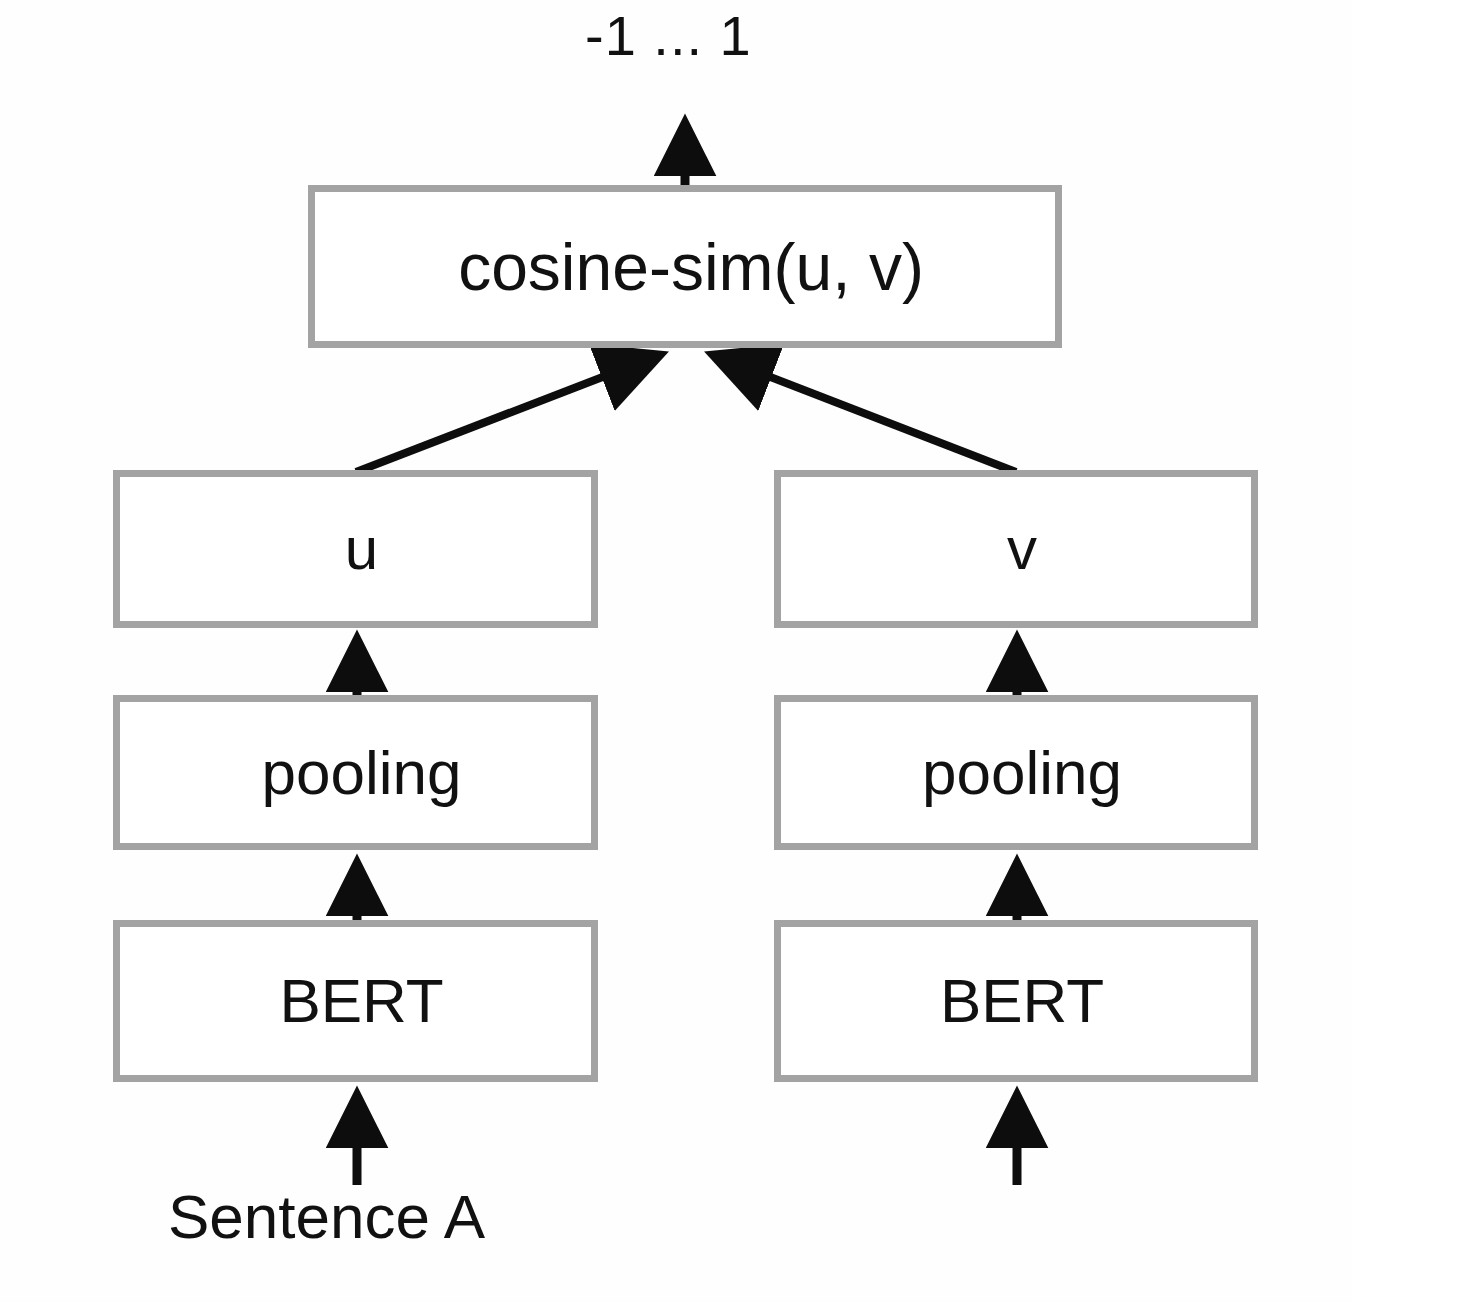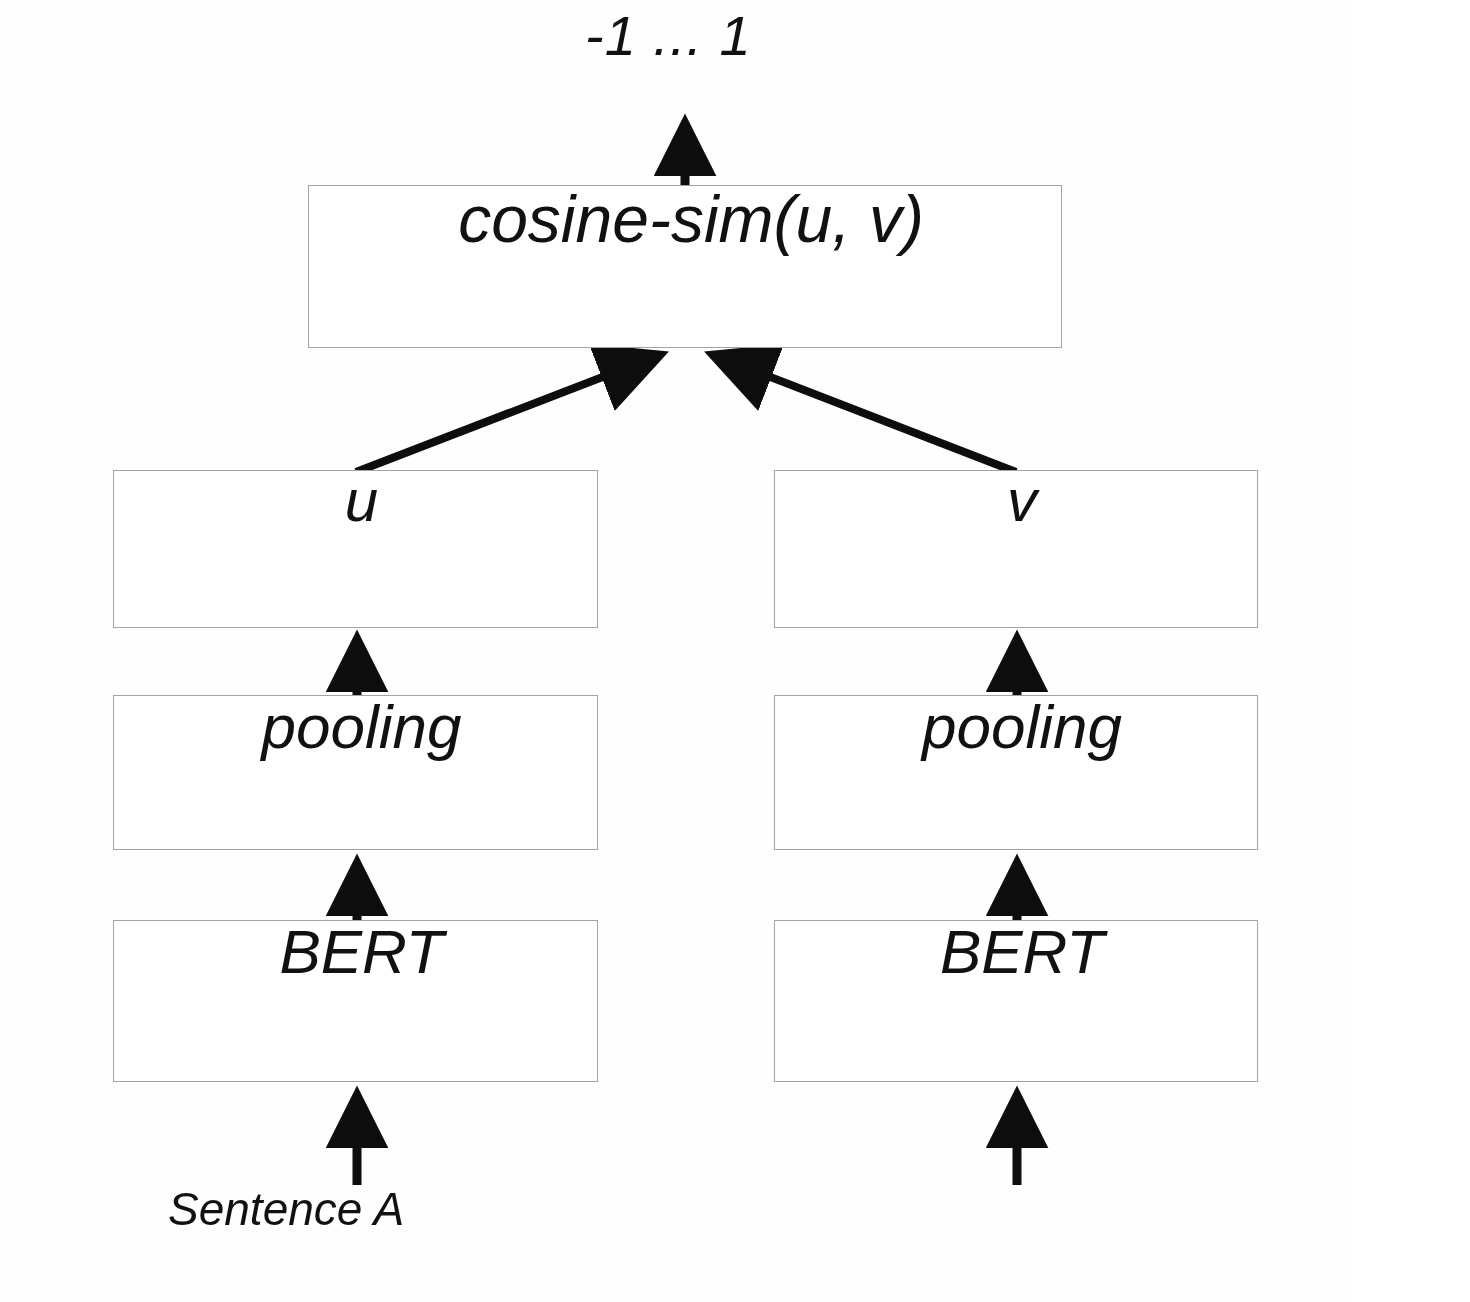--- a/index.html
+++ b/index.html
@@ -10,37 +10,36 @@
   }
   body {
     font-family: "Liberation Sans", sans-serif;
   }
   #canvas {
     position: relative;
     width: 1352px;
     height: 1302px;
     background: #fefefe;
     overflow: hidden;
-    font-style: italic;
   }
   #edges {
     position: absolute;
     left: 0;
     top: 0;
     width: 1470px;
     height: 1302px;
     pointer-events: none;
   }
   .node-box {
     position: absolute;
     box-sizing: border-box;
-    border: 1px solid #a3a3a3;
+    border: 7px solid #a3a3a3;
     background: #ffffff;
     display: flex;
-    align-items: flex-start;
+    align-items: center;
     justify-content: center;
     color: #111111;
     line-height: 1;
     padding-left: 12px;
   }
   .node-label {
     display: block;
     text-align: center;
     white-space: nowrap;
   }
@@ -102,21 +101,21 @@
   }
   #text-output-range {
     left: 585px;
     top: 8px;
     font-size: 56px;
     letter-spacing: 1px;
   }
   #text-sentence-a {
     left: 168px;
     top: 1186px;
-    font-size: 46px;
+    font-size: 62px;
   }
   #text-sentence-b {
     left: 828px;
     top: 1186px;
     font-size: 62px;
   }
 </style>
 </head>
 <body>
 

